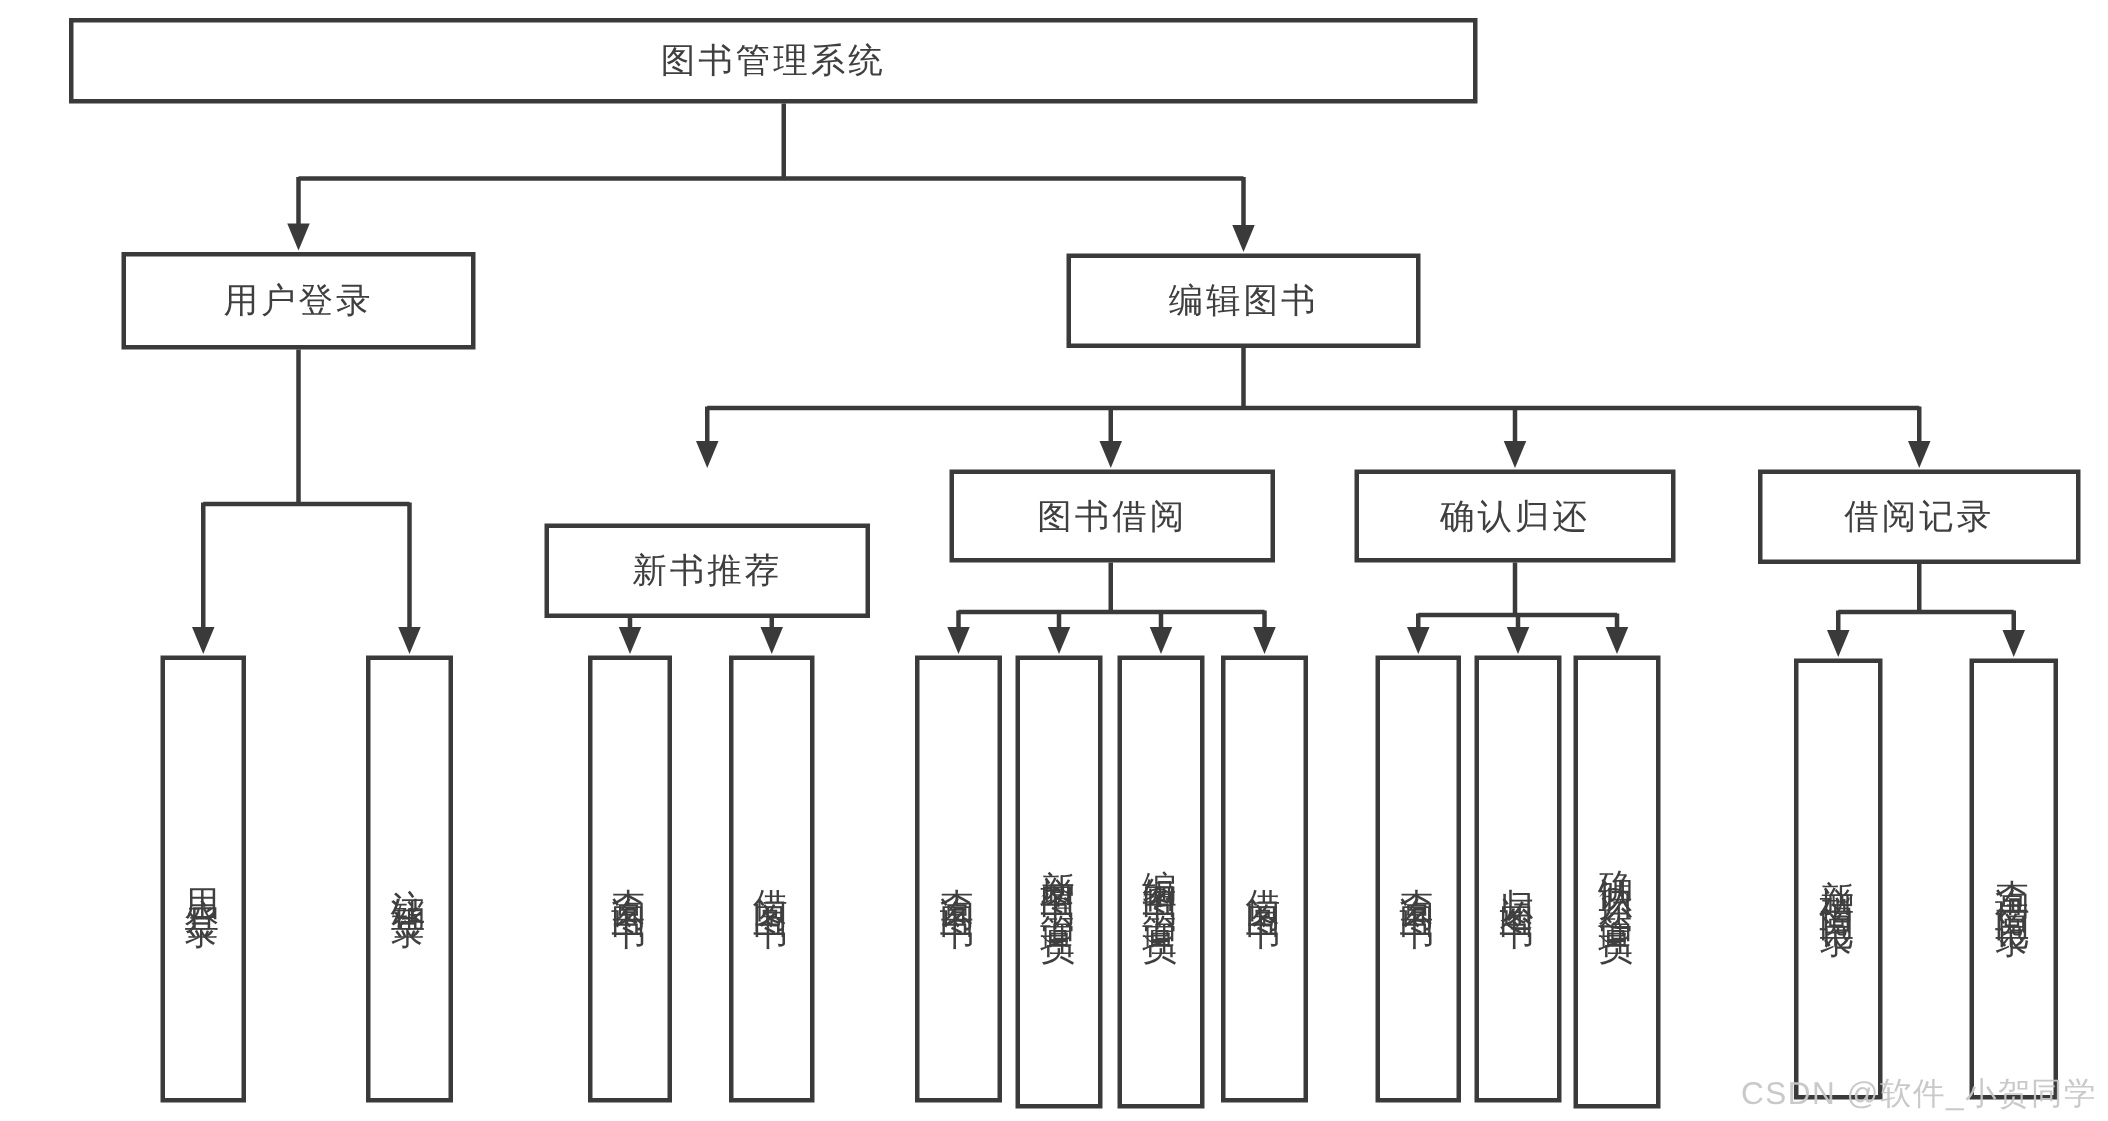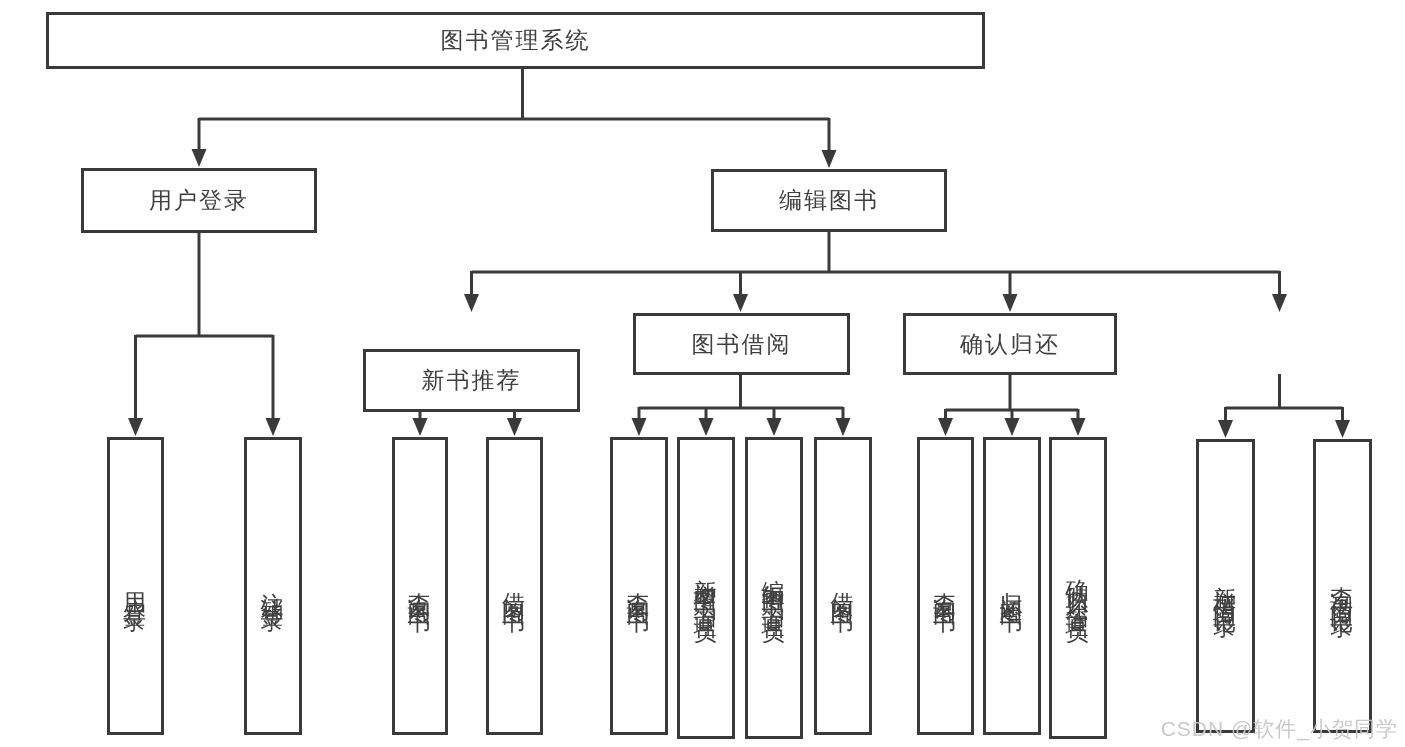--- a/index.html
+++ b/index.html
@@ -118,20 +118,23 @@
     </div>
     <div class="node" style="left: 363px; top: 313px; width: 217px; height: 63px; margin-top: 36px;">
       <span>新书推荐</span>
     </div>
     <div class="node" style="left: 633px; top: 313px; width: 217px; height: 62px;">
       <span>图书借阅</span>
     </div>
     <div class="node" style="left: 903px; top: 313px; width: 214px; height: 62px;">
       <span>确认归还</span>
     </div>
+    <div class="node" style="left: 1172px; top: 313px; width: 215px; height: 63px;">
+      <span>借阅记录</span>
+    </div>
     <div class="node vert" style="left: 107px; top: 437px; width: 57px; height: 298px;">
       <span>用户登录</span>
     </div>
     <div class="node vert" style="left: 244px; top: 437px; width: 58px; height: 298px;">
       <span>注销登录</span>
     </div>
     <div class="node vert" style="left: 392px; top: 437px; width: 56px; height: 298px;">
       <span>查询图书</span>
     </div>
     <div class="node vert" style="left: 486px; top: 437px; width: 57px; height: 298px;">

